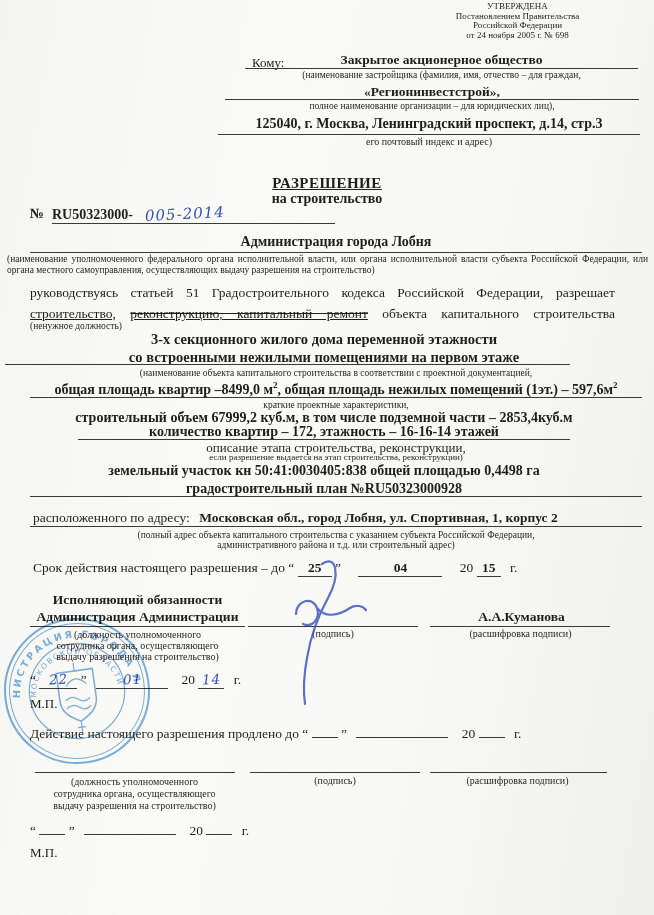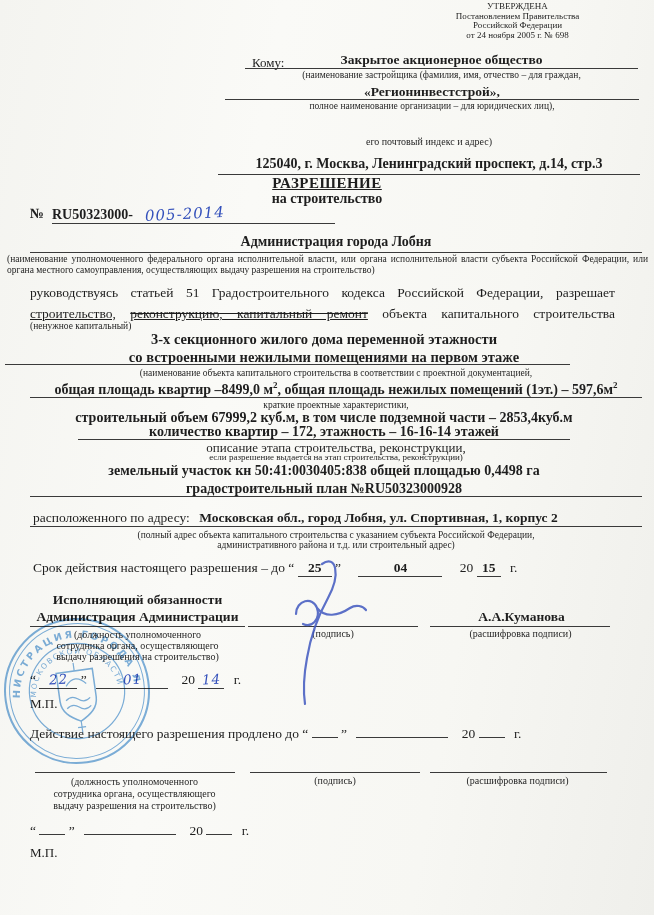--- a/index.html
+++ b/index.html
@@ -40,21 +40,21 @@
 
   <div class="abs" style="left:252px;top:55px;font-size:13px;text-align:right;">Кому:</div>
   <div class="fld b" style="left:245px;top:52px;width:393px;height:16px;font-size:13.5px;">
     <span>Закрытое акционерное общество</span>
   </div>
   <div class="cap" style="left:245px;top:70px;width:393px;">(наименование застройщика (фамилия, имя, отчество – для граждан,</div>
   <div class="fld b" style="left:225px;top:84px;width:414px;height:15px;font-size:13.5px;">
     <span>«Регионинвестстрой»,</span>
   </div>
   <div class="cap" style="left:225px;top:101px;width:414px;">полное наименование организации – для юридических лиц),</div>
-  <div class="fld b" style="left:218px;top:116px;width:422px;height:18px;font-size:14px;margin-top:40px;">
+  <div class="fld b" style="left:218px;top:116px;width:422px;height:18px;font-size:14px;">
     <span>125040, г. Москва, Ленинградский проспект, д.14, стр.3</span>
   </div>
   <div class="cap" style="left:218px;top:137px;width:422px;font-size:10px;">его почтовый индекс и адрес)</div>
 
   <div class="abs ctr" style="left:0;top:173px;width:654px;">
     <span class="b u" style="font-size:15px;letter-spacing:.5px;">РАЗРЕШЕНИЕ</span>
   </div>
   <div class="abs ctr b" style="left:0;top:191px;width:654px;font-size:14px;">на строительство</div>
 
   <div class="abs b" style="left:30px;top:206px;font-size:14px;">№</div>
@@ -69,21 +69,21 @@
   <div class="abs" style="left:7px;top:254px;width:641px;font-size:9.5px;line-height:10.6px;text-align:justify;">(наименование уполномоченного федерального органа исполнительной власти, или органа исполнительной власти субъекта Российской Федерации, или органа местного самоуправления, осуществляющих выдачу разрешения на строительство)</div>
 
   <div class="abs" style="left:30px;top:285px;width:585px;font-size:13.5px;">
     <div class="jline" style="height:21px;">руководствуясь статьей 51 Градостроительного кодекса Российской Федерации, разрешает</div>
     <div class="jline">
       <span class="u">строительство,</span>
       <span class="strike">реконструкцию, капитальный ремонт</span>
       <span>объекта капитального строительства</span>
     </div>
   </div>
-  <div class="abs" style="left:30px;top:321px;font-size:9.5px;">(ненужное капитальный)</div>
+  <div class="abs" style="left:30px;top:321px;font-size:9.5px;">(ненужное должность)</div>
 
   <div class="cline" style="top:331px;font-size:14.5px;">3-х секционного  жилого дома переменной этажности</div>
   <div class="cline" style="top:349px;font-size:14.5px;">со встроенными нежилыми помещениями на первом этаже</div>
   <div class="bar" style="left:5px;top:364px;width:565px;"></div>
   <div class="cap" style="left:30px;top:368px;width:612px;">(наименование объекта капитального строительства в соответствии с проектной документацией,</div>
 
   <div class="fld b" style="left:30px;top:380px;width:612px;height:17px;font-size:14px;">
     <span>общая площадь квартир –8499,0 м</span><sup>2</sup><span>, общая площадь нежилых помещений (1эт.) – 597,6м</span><sup>2</sup>
   </div>
   <div class="cap" style="left:30px;top:400px;width:612px;">краткие проектные характеристики,</div>

